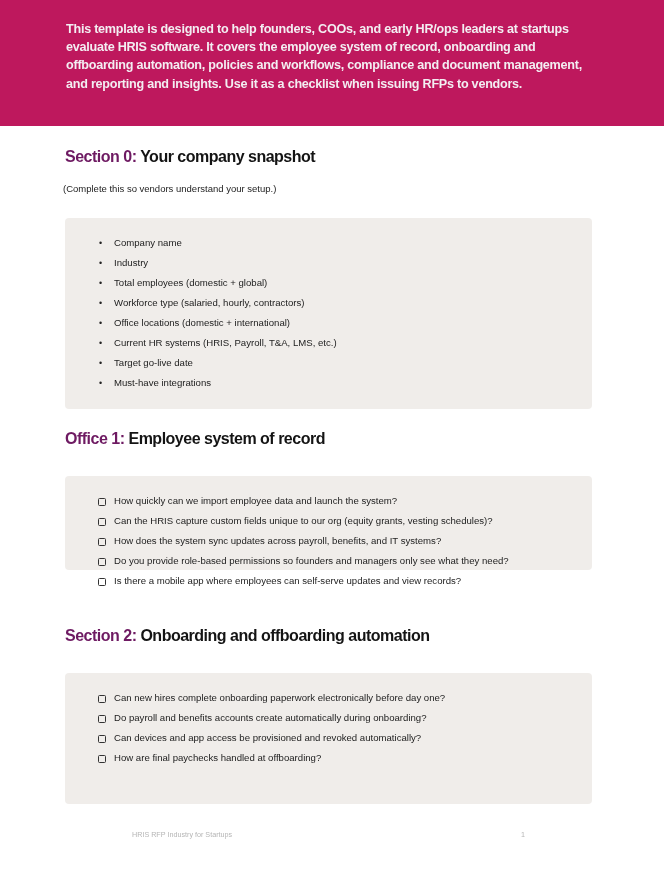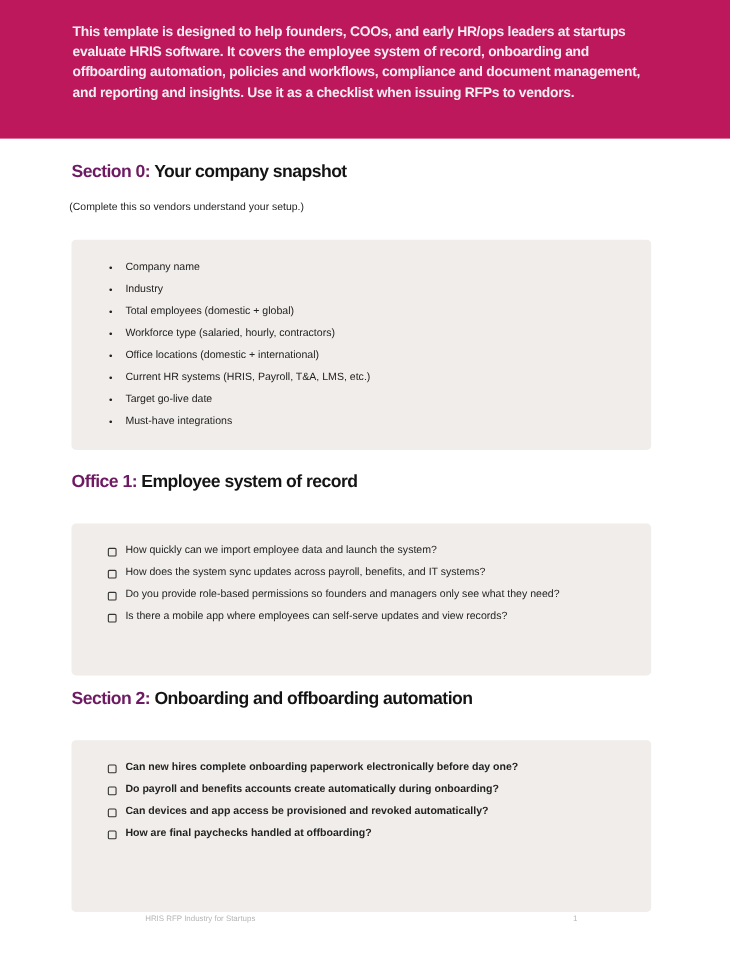--- a/index.html
+++ b/index.html
@@ -70,35 +70,36 @@
     <li><span class="bullet">•</span><span>Target go-live date</span></li>
     <li><span class="bullet">•</span><span>Must-have integrations</span></li>
   </ul>
 </div>
 
 <h2 class="section-title" style="top:430px;">
   <span class="num">Office 1:</span>
   <span>Employee system of record</span>
 </h2>
 
-<div class="card" style="top:476px; height:138px; padding-top:15px;">
+<div class="card" style="top:476px; height:94px; padding-top:15px;">
   <ul>
     <li><span class="checkbox"></span><span>How quickly can we import employee data and launch the system?</span></li>
+    <li><span class="checkbox"></span><span>Can the HRIS capture custom fields unique to our org (equity grants, vesting schedules)?</span></li>
     <li><span class="checkbox"></span><span>How does the system sync updates across payroll, benefits, and IT systems?</span></li>
     <li><span class="checkbox"></span><span>Do you provide role-based permissions so founders and managers only see what they need?</span></li>
     <li><span class="checkbox"></span><span>Is there a mobile app where employees can self-serve updates and view records?</span></li>
   </ul>
 </div>
 
 <h2 class="section-title" style="top:627px;">
   <span class="num">Section 2:</span>
   <span>Onboarding and offboarding automation</span>
 </h2>
 
-<div class="card" style="top:673px; height:156px; padding-top:15px;font-weight:bold;">
+<div class="card" style="top:673px; height:131px; padding-top:15px;">
   <ul>
     <li><span class="checkbox"></span><span>Can new hires complete onboarding paperwork electronically before day one?</span></li>
     <li><span class="checkbox"></span><span>Do payroll and benefits accounts create automatically during onboarding?</span></li>
     <li><span class="checkbox"></span><span>Can devices and app access be provisioned and revoked automatically?</span></li>
     <li><span class="checkbox"></span><span>How are final paychecks handled at offboarding?</span></li>
   </ul>
 </div>
 
 <div class="footer-left">HRIS RFP Industry for Startups</div>
 <div class="footer-right">1</div>

